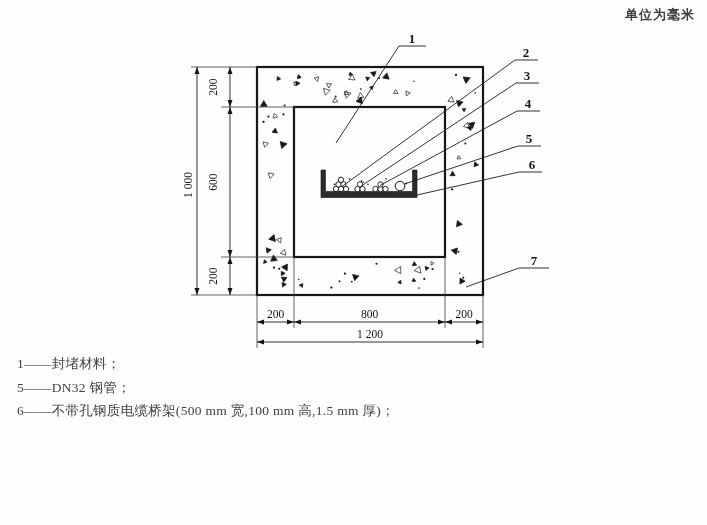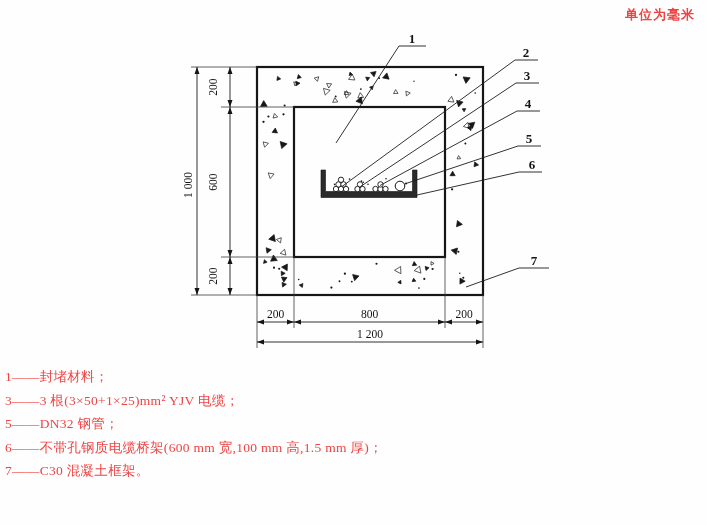--- a/index.html
+++ b/index.html
@@ -1,21 +1,21 @@
 <!DOCTYPE html>
 <html><head>
 <meta charset="utf-8">
 <style>
   html,body{margin:0;padding:0;background:#ffffff;}
   #page{position:relative;width:707px;height:525px;background:#fefefe;overflow:hidden;
-        font-family:"Liberation Serif","DejaVu Serif",serif;color:#ef4444;}
+        font-family:"Liberation Serif","DejaVu Serif",serif;color:#404040;}
   #unit-note{position:absolute;top:6px;right:12px;font-size:13px;font-weight:bold;
              font-family:"Liberation Sans","DejaVu Sans",sans-serif;letter-spacing:1px;}
   #drawing{position:absolute;left:0;top:0;}
-  #legend{position:absolute;left:5px;top:352px;width:600px;margin-top:13px;}
+  #legend{position:absolute;left:17px;top:352px;width:600px;}
   .legend-line{height:23.6px;line-height:23.6px;font-size:13.5px;white-space:nowrap;
                letter-spacing:0.3px;}
   svg text{font-family:"Liberation Serif","DejaVu Serif",serif;fill:#141414;}
   .dimtxt{font-size:11.5px;}
   .callout{font-size:13px;font-weight:600;}
   .thick{stroke:#161616;stroke-width:2.2;fill:none;}
   .thin{stroke:#1c1c1c;stroke-width:0.9;fill:none;}
   .ext{stroke:#3a3a3a;stroke-width:0.8;fill:none;}
   .dim{stroke:#1c1c1c;stroke-width:0.9;fill:none;}
 </style>
@@ -212,19 +212,17 @@
       <text class="dimtxt" x="275.5" y="318" text-anchor="middle">200</text>
       <text class="dimtxt" x="369.5" y="318" text-anchor="middle">800</text>
       <text class="dimtxt" x="464" y="318" text-anchor="middle">200</text>
       <line class="dim" x1="257" y1="342" x2="483" y2="342" marker-start="url(#arr)" marker-end="url(#arr)"></line>
       <text class="dimtxt" x="370" y="338" text-anchor="middle">1 200</text>
     </g>
   </svg>
 
   <div id="legend">
     <div class="legend-line">1——封堵材料；</div>
-    <div class="legend-line">3——3 根(3×50+1×25)mm² YJV 电缆；</div>
     <div class="legend-line">5——DN32 钢管；</div>
-    <div class="legend-line">6——不带孔钢质电缆桥架(600 mm 宽,100 mm 高,1.5 mm 厚)；</div>
-    <div class="legend-line">7——C30 混凝土框架。</div>
+    <div class="legend-line">6——不带孔钢质电缆桥架(500 mm 宽,100 mm 高,1.5 mm 厚)；</div>
   </div>
 
 </div>
 
 </body></html>

